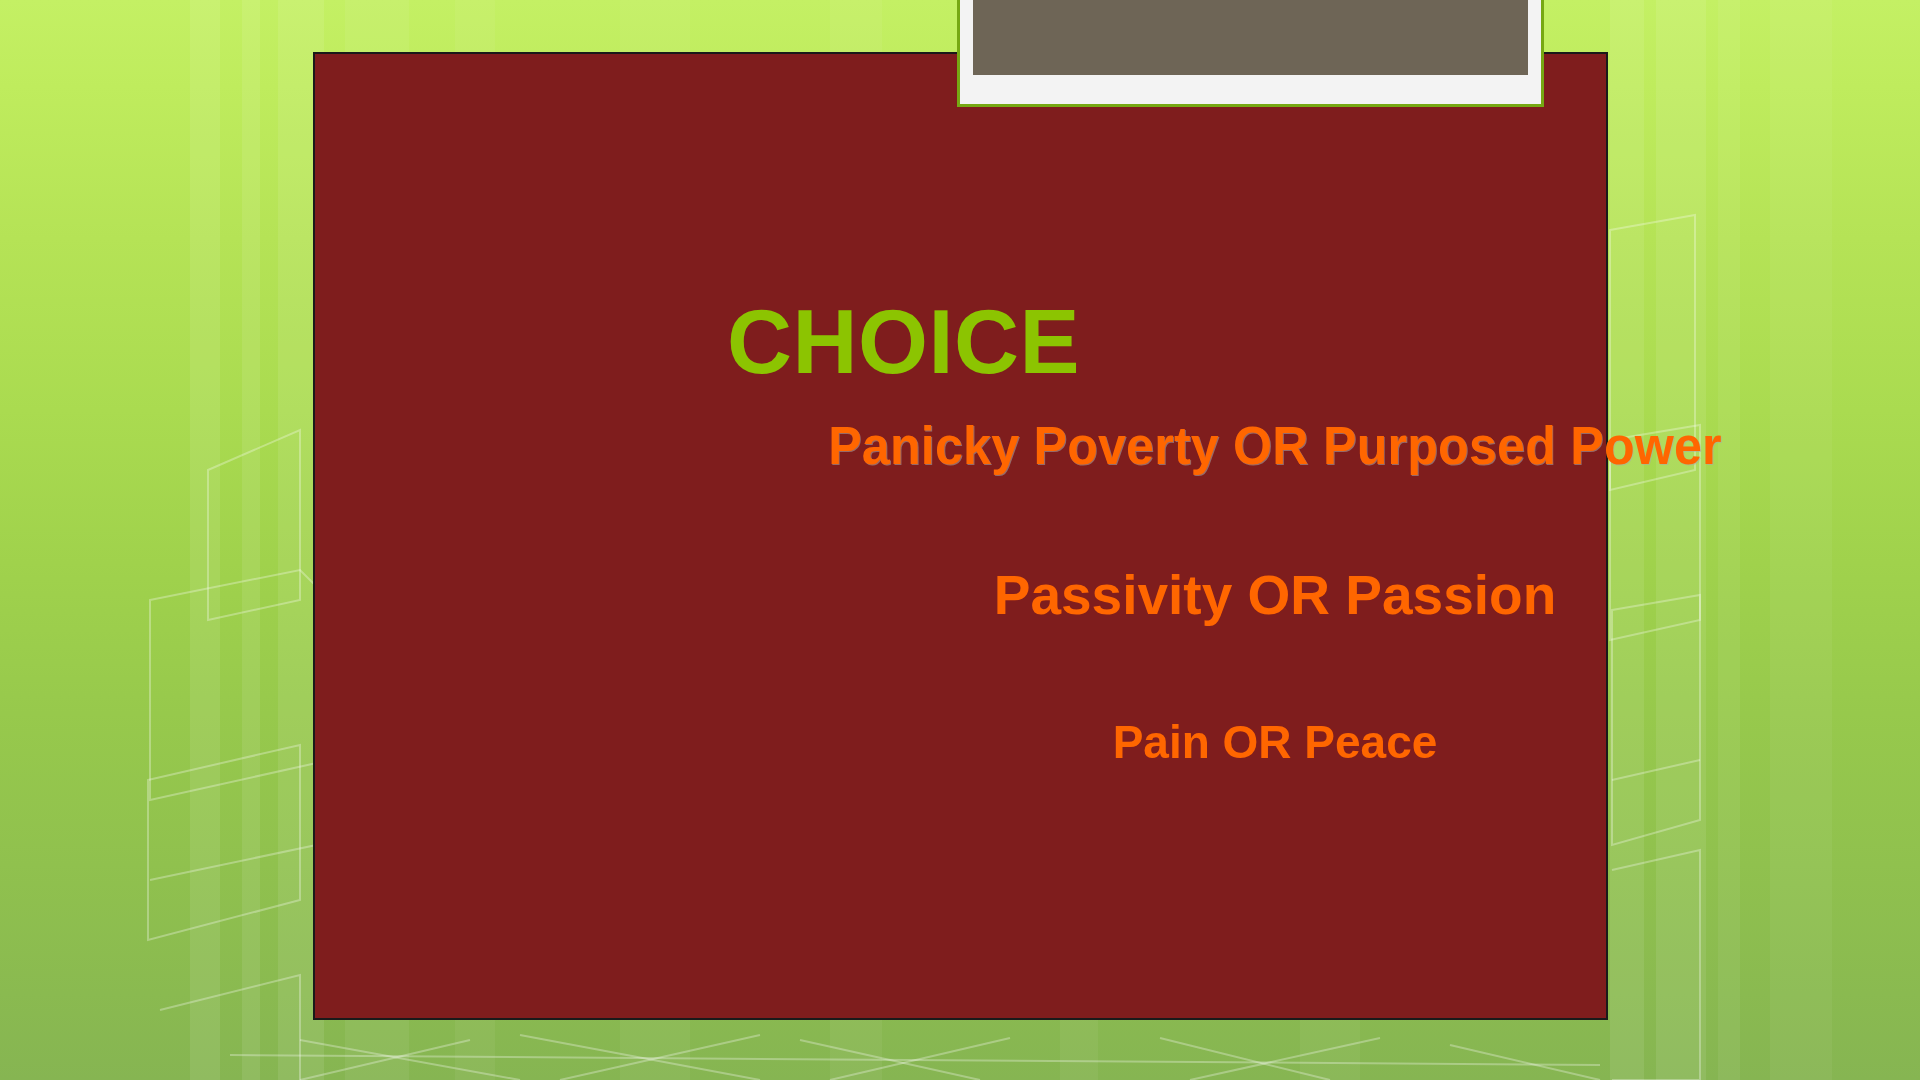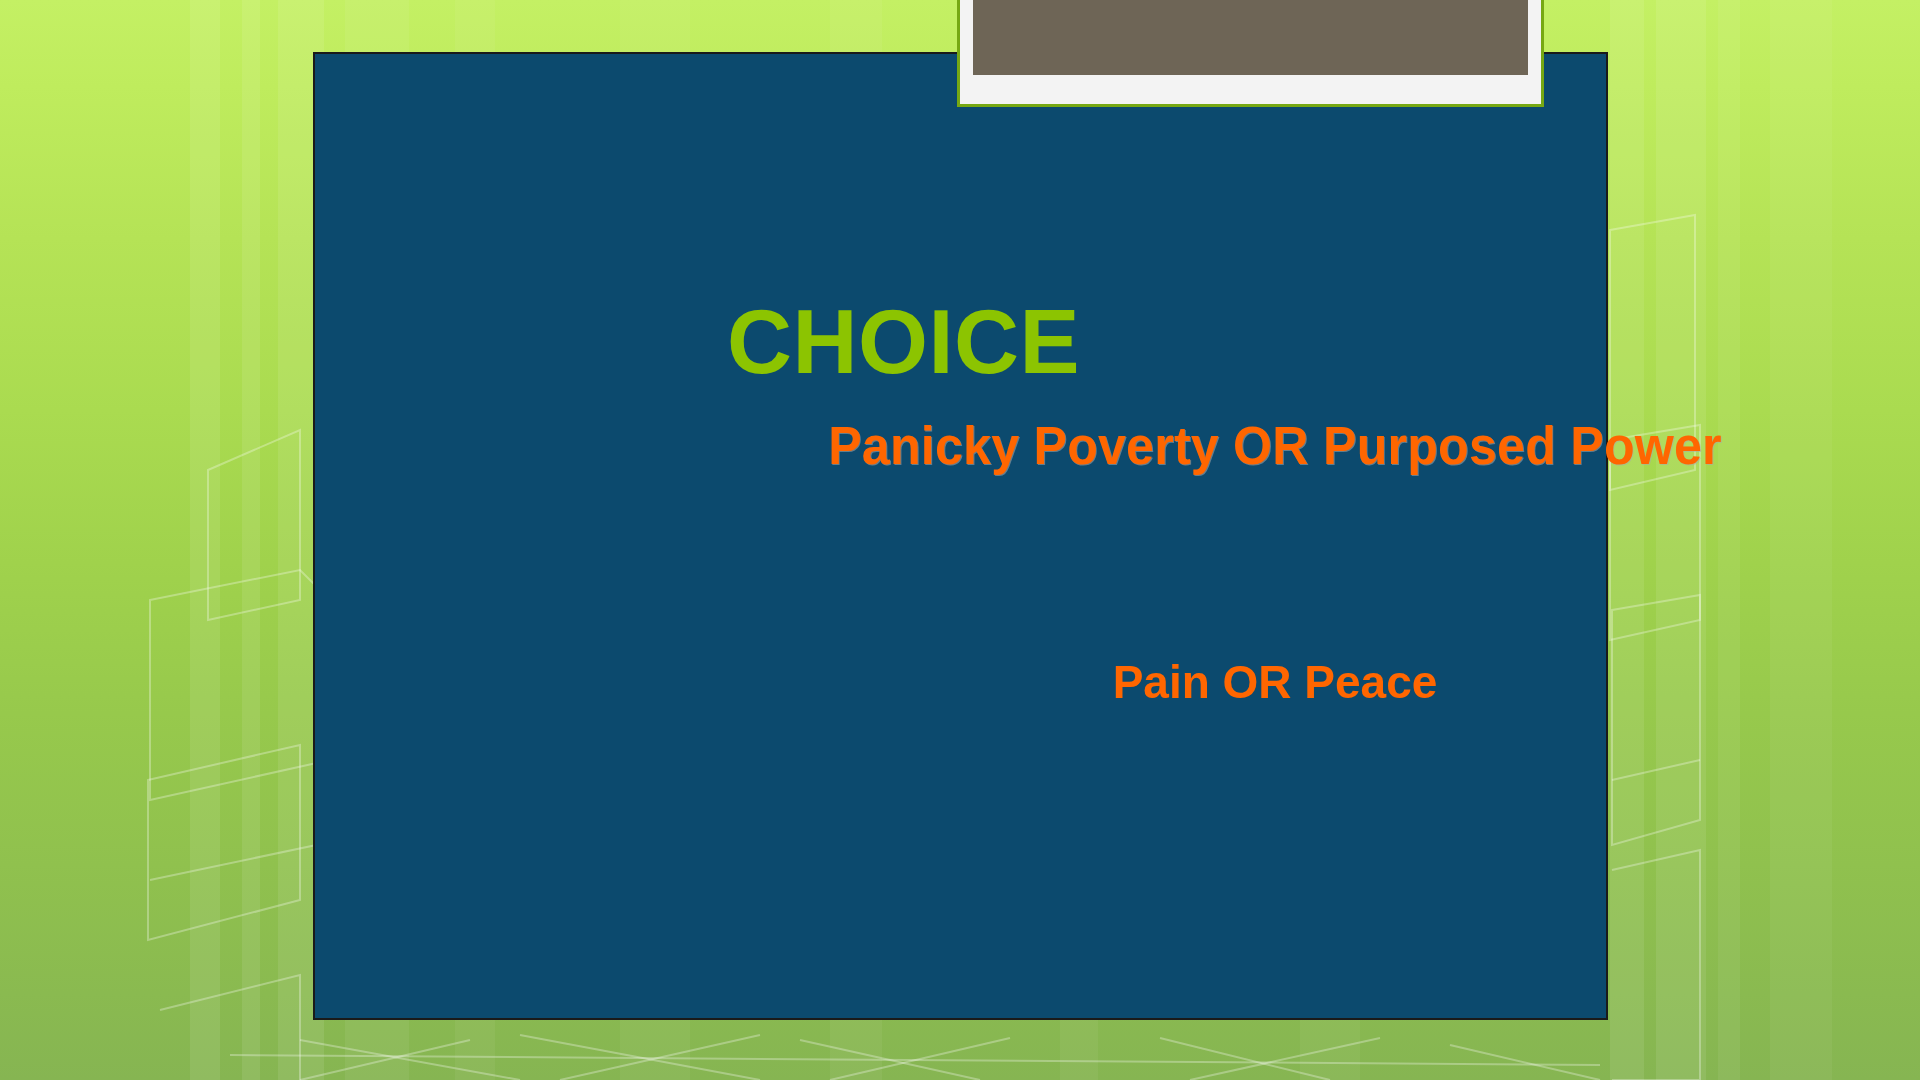--- a/index.html
+++ b/index.html
@@ -55,21 +55,21 @@
     pointer-events: none;
   }
 
   
   .content-card {
     position: absolute;
     left: 313px;
     top: 52px;
     width: 1295px;
     height: 968px;
-    background: #0c4a6e;
+    background: #7f1d1d;
     border: 2px solid #1a1a1a;
     box-sizing: border-box;
   }
 
   
   .picture-placeholder {
     position: absolute;
     left: 957px;
     top: -20px;
     width: 587px;
@@ -191,20 +191,21 @@
     </svg>
   </div>
 
   <div class="content-card">
 
     <div class="title-heading">CHOICE</div>
 
     <div class="body-text-block">
       <div class="body-line line-1">Panicky Poverty  OR  Purposed Power</div>
       <div class="body-spacer"></div>
+      <div class="body-line line-2">Passivity OR Passion</div>
       <div class="body-spacer"></div>
       <div class="body-line line-3">Pain OR Peace</div>
     </div>
   </div>
 
   <div class="picture-placeholder">
     <div class="picture-placeholder-inner"></div>
   </div>
 
 </div>

